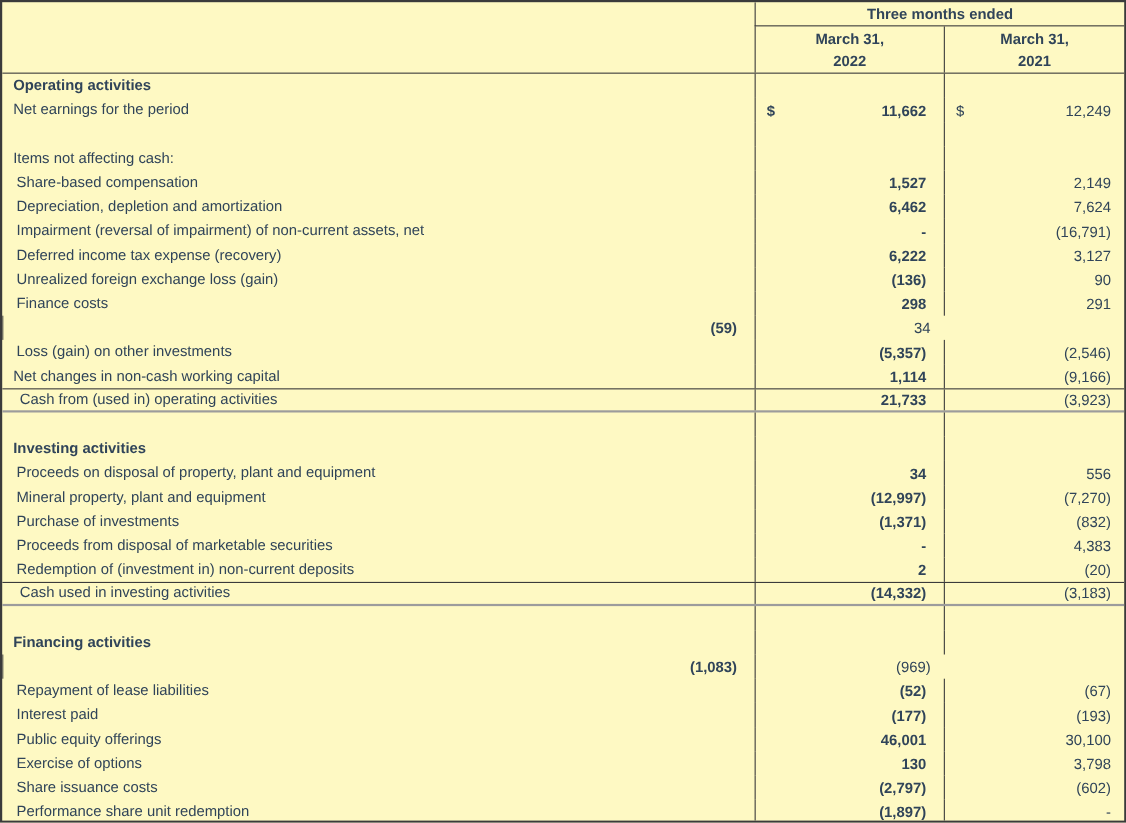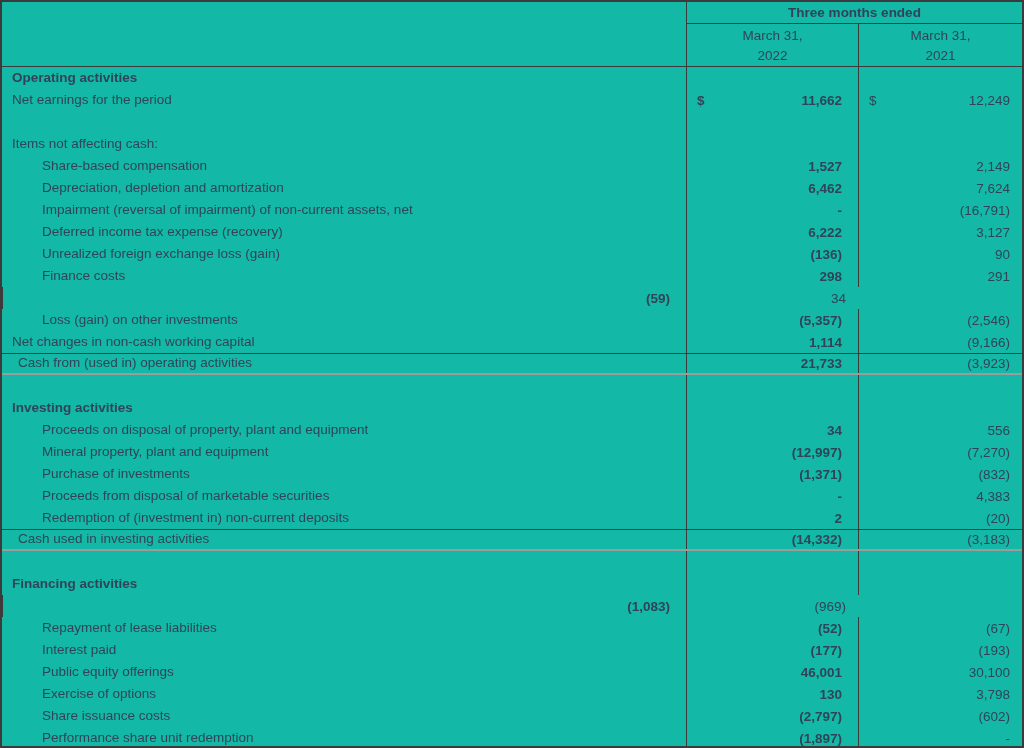--- a/index.html
+++ b/index.html
@@ -2,21 +2,21 @@
 <html><head>
 <meta charset="utf-8">
 <style>
   html, body { margin: 0; padding: 0; background: #ffffff; }
   .cashflow-table {
     position: relative;
     width: 1024px;
     height: 748px;
     box-sizing: border-box;
     border: 2px solid #3b3b3b;
-    background: #14b8a6;
+    background: #fef9c3;
     font-family: "Liberation Sans", sans-serif;
     color: #304459;
     font-size: 13.5px;
     overflow: hidden;
   }
   
   .hdr {
     display: grid;
     grid-template-columns: 684px 172px 164px;
     grid-template-rows: 22px 42px;
@@ -31,42 +31,42 @@
     box-sizing: border-box;
     text-align: center;
     font-weight: bold;
     line-height: 21px;
   }
   .hdr-col {
     grid-row: 2;
     border-left: 1px solid #3b3b3b;
     box-sizing: border-box;
     text-align: center;
-    font-weight: normal;
+    font-weight: bold;
     line-height: 20px;
     padding-top: 2px;
   }
   .hdr-col-2022 { grid-column: 2; }
   .hdr-col-2021 { grid-column: 3; }
   
   .body-rows { position: relative; }
   .row {
     display: grid;
     grid-template-columns: 684px 172px 164px;
     height: 22px;
     box-sizing: border-box;
   }
   .row.subtotal {
     border-top: 1px solid #3b3b3b;
     border-bottom: 2px solid #9c9c9c;
   }
   .cell { box-sizing: border-box; overflow: hidden; white-space: nowrap; }
   .cell.label { padding-left: 10px; line-height: 21px; }
   .row.section .cell.label { font-weight: bold; }
-  .row.indent .cell.label { padding-left: 40px; }
+  .row.indent .cell.label { padding-left: 13px; }
   .row.subtotal .cell.label { line-height: 18px; padding-left: 16px; }
   .cell.val {
     border-left: 1px solid #3b3b3b;
     text-align: right;
     line-height: 21px;
     display: flex;
     justify-content: flex-end;
     align-items: center;
   }
   .row.subtotal .cell.val { line-height: 18px; }

